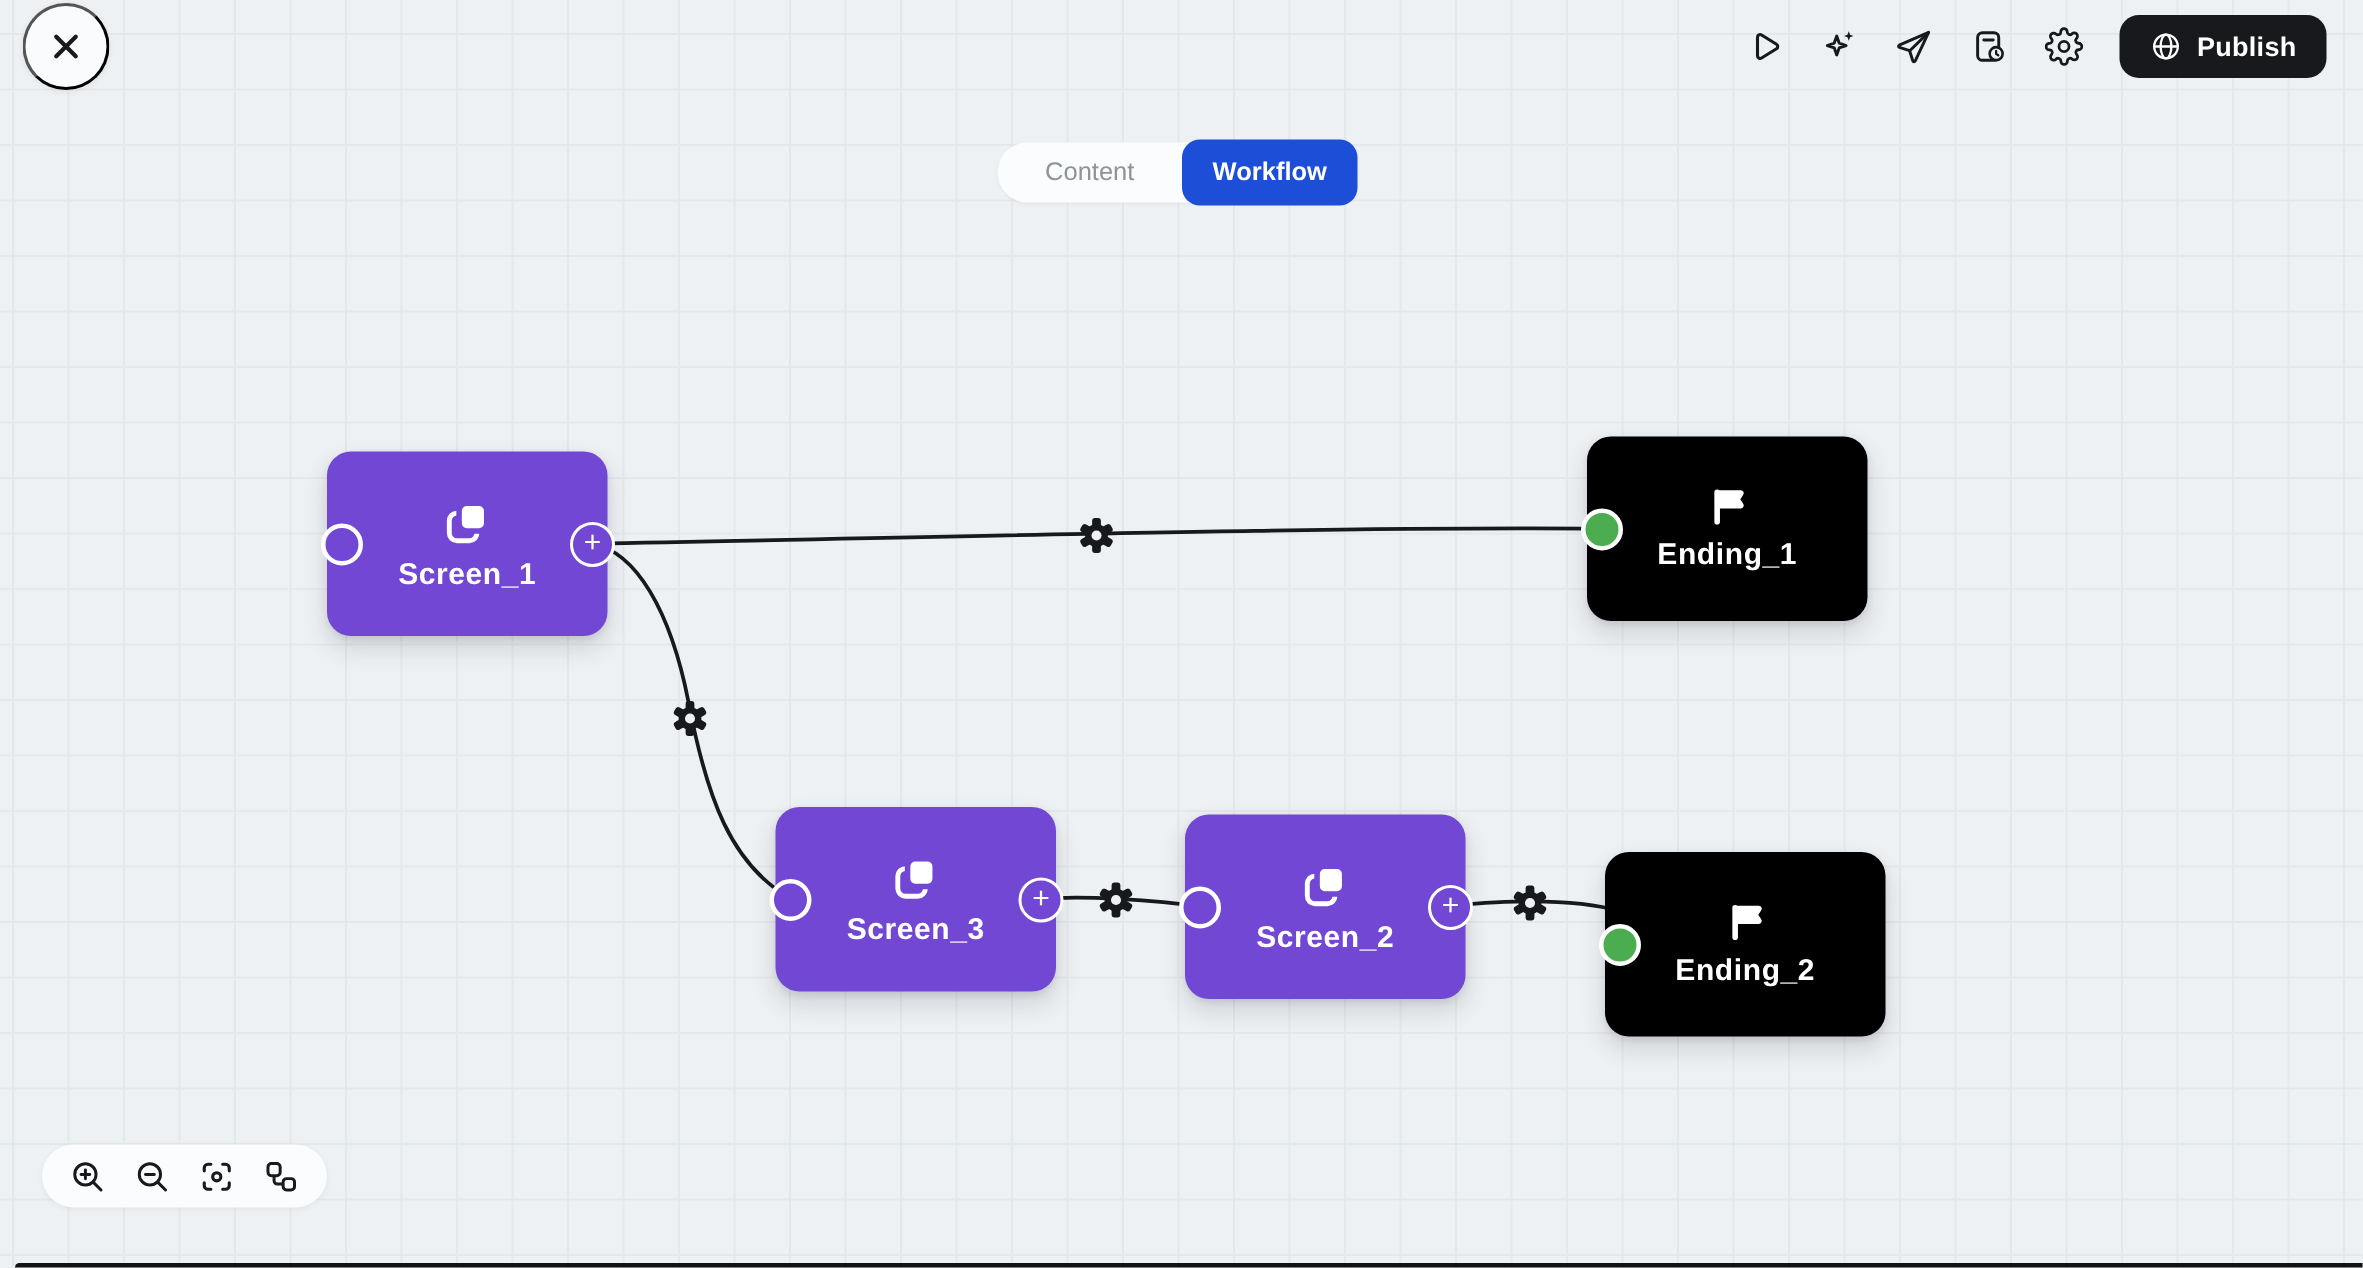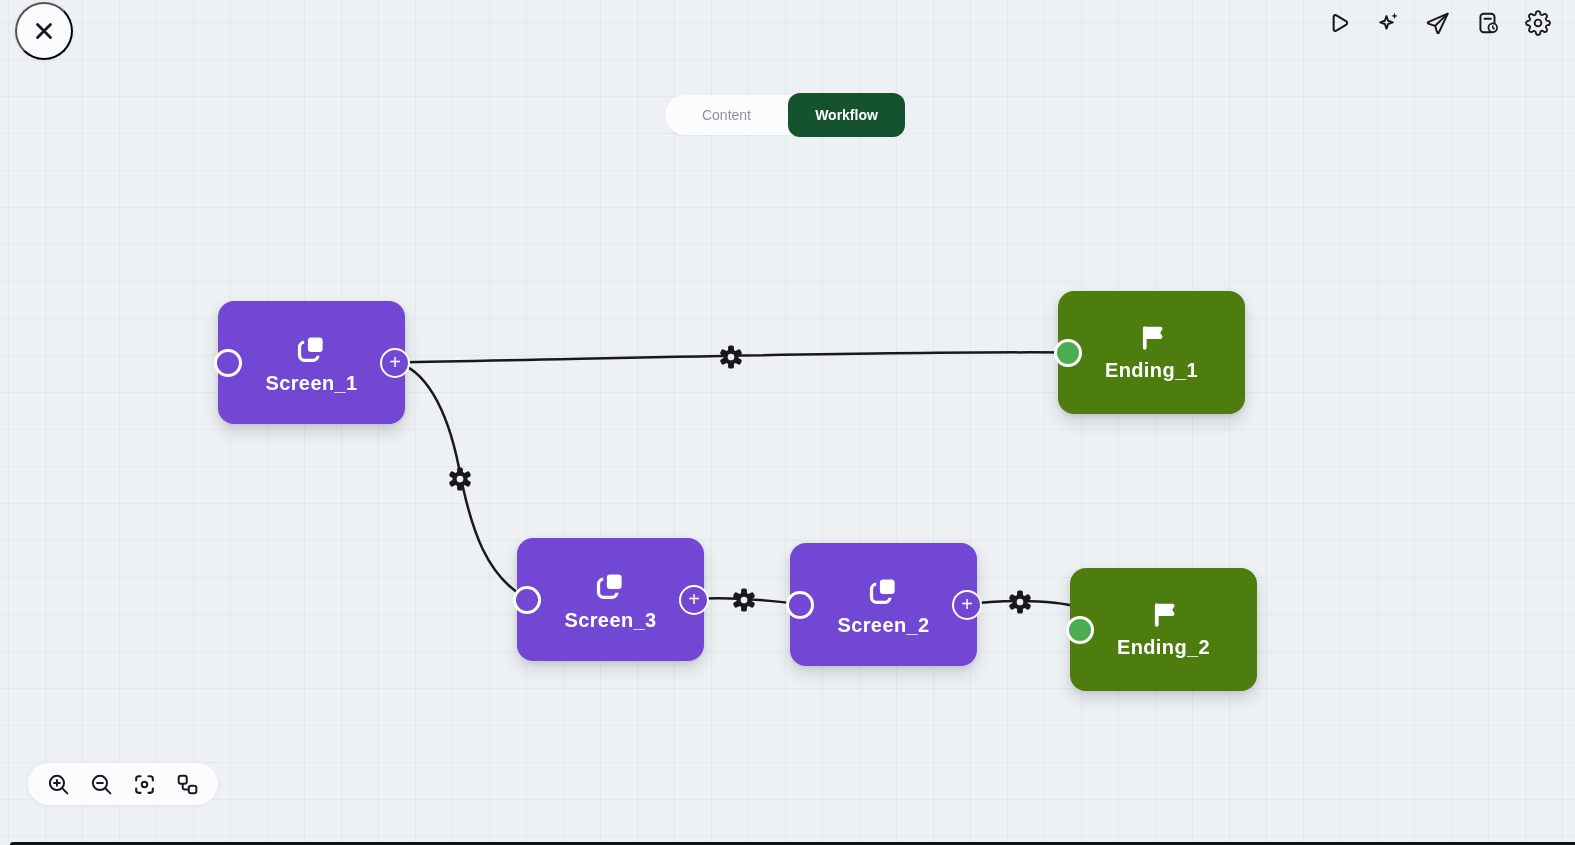--- a/index.html
+++ b/index.html
@@ -26,40 +26,40 @@
     height:42px;background:#17191c;color:#fff;border:none;border-radius:13px;
     display:flex;align-items:center;gap:10px;padding:0 20px;cursor:pointer;
     font-family:inherit;font-size:18px;font-weight:600;letter-spacing:.2px;
   }
   
   .mode-tabs{
     position:absolute;left:665px;top:95px;height:40px;border-radius:20px;
     background:#fbfcfd;display:flex;align-items:center;
     box-shadow:0 1px 3px rgba(20,25,30,.05);
   }
-  .tab{font-size:14px;color:#8e9398;text-align:center;cursor:pointer;line-height:40px}
+  .tab{font-size:17px;color:#8e9398;text-align:center;cursor:pointer;line-height:40px}
   .tab.inactive{width:123px}
   .tab.active{
     width:117px;height:44px;line-height:44px;margin:-2px 0;border-radius:12px;
-    background:#14532d;color:#fff;font-weight:700;
+    background:#1d4ed8;color:#fff;font-weight:700;
   }
   
   .edges{position:absolute;left:0;top:0;pointer-events:none}
   .edges path{fill:none;stroke:#17191c;stroke-width:2.5px}
   .gear-btn{
     position:absolute;width:26px;height:26px;transform:translate(-50%,-50%);
     background:none;border:none;padding:0;cursor:pointer;
   }
   .node{
     position:absolute;width:187px;height:123px;border-radius:16px;color:#fff;
     display:flex;flex-direction:column;align-items:center;justify-content:center;gap:7px;
     box-shadow:0 8px 16px rgba(45,48,70,.16),0 2px 5px rgba(45,48,70,.10);cursor:pointer;
   }
   .node.screen{background:#7147d3}
-  .node.ending{background:#4d7c0f}
+  .node.ending{background:#000000}
   .node-label{font-size:20px;font-weight:700;letter-spacing:.4px}
   .handle{position:absolute;top:50%;transform:translateY(-50%);border-radius:50%;box-sizing:border-box;cursor:pointer}
   .handle.in{left:-4px;width:28px;height:28px;border:3px solid #fff}
   .screen .handle.in{background:#7147d3}
   .ending .handle.in{background:#4cac50}
   .handle.add{
     right:-5px;width:30px;height:30px;border:2.5px solid #fff;background:#7147d3;
     display:flex;align-items:center;justify-content:center;
     color:#fff;font-size:20px;font-weight:500;line-height:1;padding-bottom:1px;
   }
@@ -141,20 +141,30 @@
     </span>
   </button>
   <button class="icon-btn">
     <span>
       <svg width="26" height="26" viewBox="0 0 24 24" fill="none" stroke="#17191c" stroke-width="1.7" stroke-linejoin="round">
         <circle cx="12" cy="12" r="3.1"></circle>
         <path d="M19.4 15a1.65 1.65 0 0 0 .33 1.82l.06.06a2 2 0 0 1 0 2.83 2 2 0 0 1-2.83 0l-.06-.06a1.65 1.65 0 0 0-1.82-.33 1.65 1.65 0 0 0-1 1.51V21a2 2 0 0 1-2 2 2 2 0 0 1-2-2v-.09A1.65 1.65 0 0 0 9 19.4a1.65 1.65 0 0 0-1.82.33l-.06.06a2 2 0 0 1-2.83 0 2 2 0 0 1 0-2.83l.06-.06a1.65 1.65 0 0 0 .33-1.82 1.65 1.65 0 0 0-1.51-1H3a2 2 0 0 1-2-2 2 2 0 0 1 2-2h.09A1.65 1.65 0 0 0 4.6 9a1.65 1.65 0 0 0-.33-1.82l-.06-.06a2 2 0 0 1 0-2.83 2 2 0 0 1 2.83 0l.06.06a1.65 1.65 0 0 0 1.82.33H9a1.65 1.65 0 0 0 1-1.51V3a2 2 0 0 1 2-2 2 2 0 0 1 2 2v.09a1.65 1.65 0 0 0 1 1.51 1.65 1.65 0 0 0 1.82-.33l.06-.06a2 2 0 0 1 2.83 0 2 2 0 0 1 0 2.83l-.06.06a1.65 1.65 0 0 0-.33 1.82V9a1.65 1.65 0 0 0 1.51 1H21a2 2 0 0 1 2 2 2 2 0 0 1-2 2h-.09a1.65 1.65 0 0 0-1.51 1z"></path>
       </svg>
     </span>
   </button>
+  <button class="publish-btn">
+    <span>
+      <svg width="22" height="22" viewBox="0 0 24 24" fill="none" stroke="#fff" stroke-width="1.7">
+        <circle cx="12" cy="12" r="8.6"></circle>
+        <ellipse cx="12" cy="12" rx="3.9" ry="8.6"></ellipse>
+        <path d="M3.6 12h16.8"></path>
+      </svg>
+    </span>
+    <span>Publish</span>
+  </button>
 </div>
 
 <div class="mode-tabs">
   <div class="tab inactive">Content</div>
   <div class="tab active">Workflow</div>
 </div>
 
 <svg class="edges" width="1575" height="845">
   <path d="M395 362.5 C600 359, 880 351, 1068 352.5"></path>
   <path d="M395 362.5 C424 368, 447 407, 459 468 C471 531, 487 577, 528 599.5"></path>

